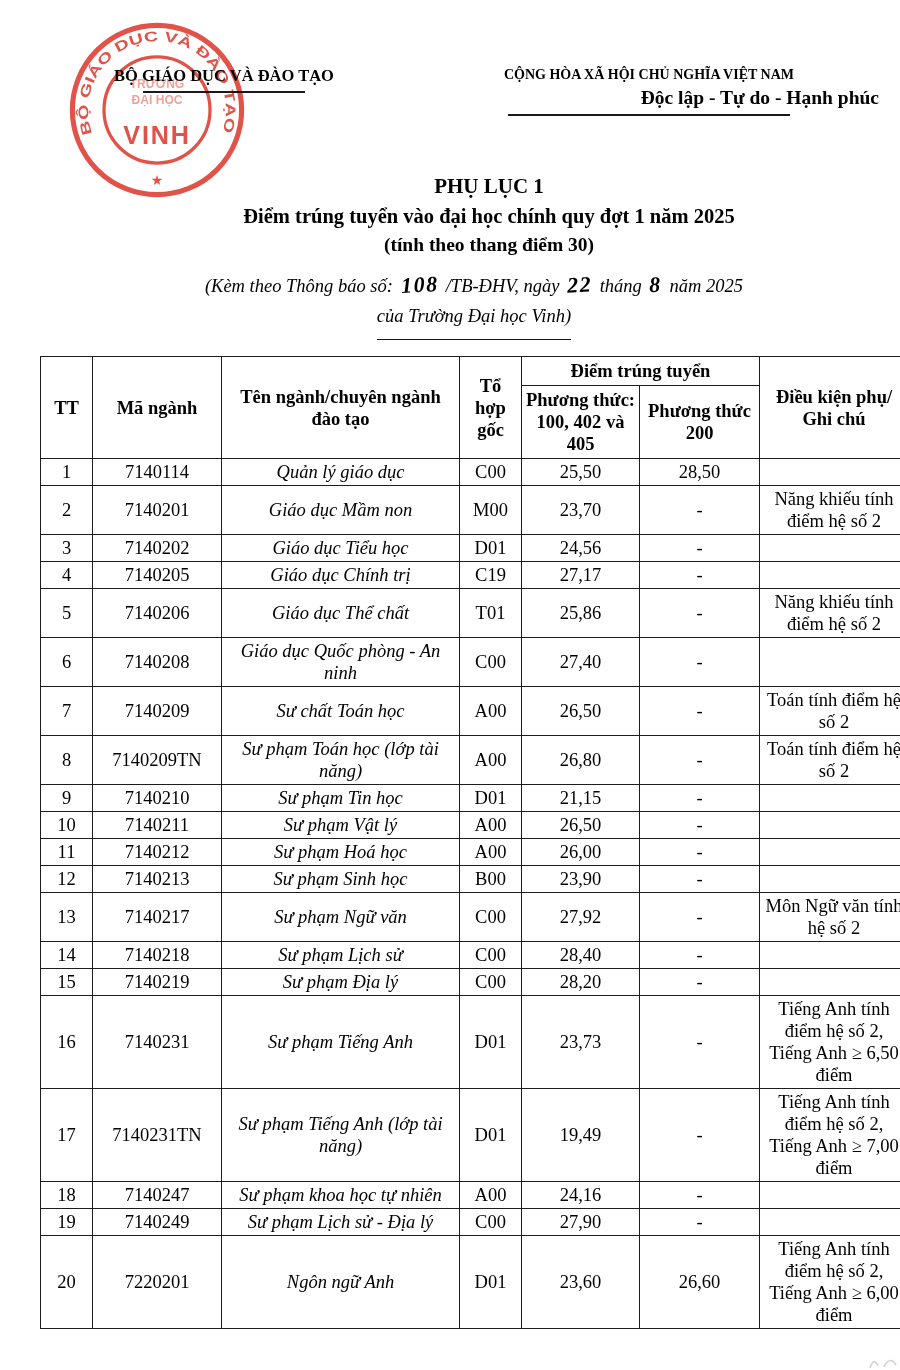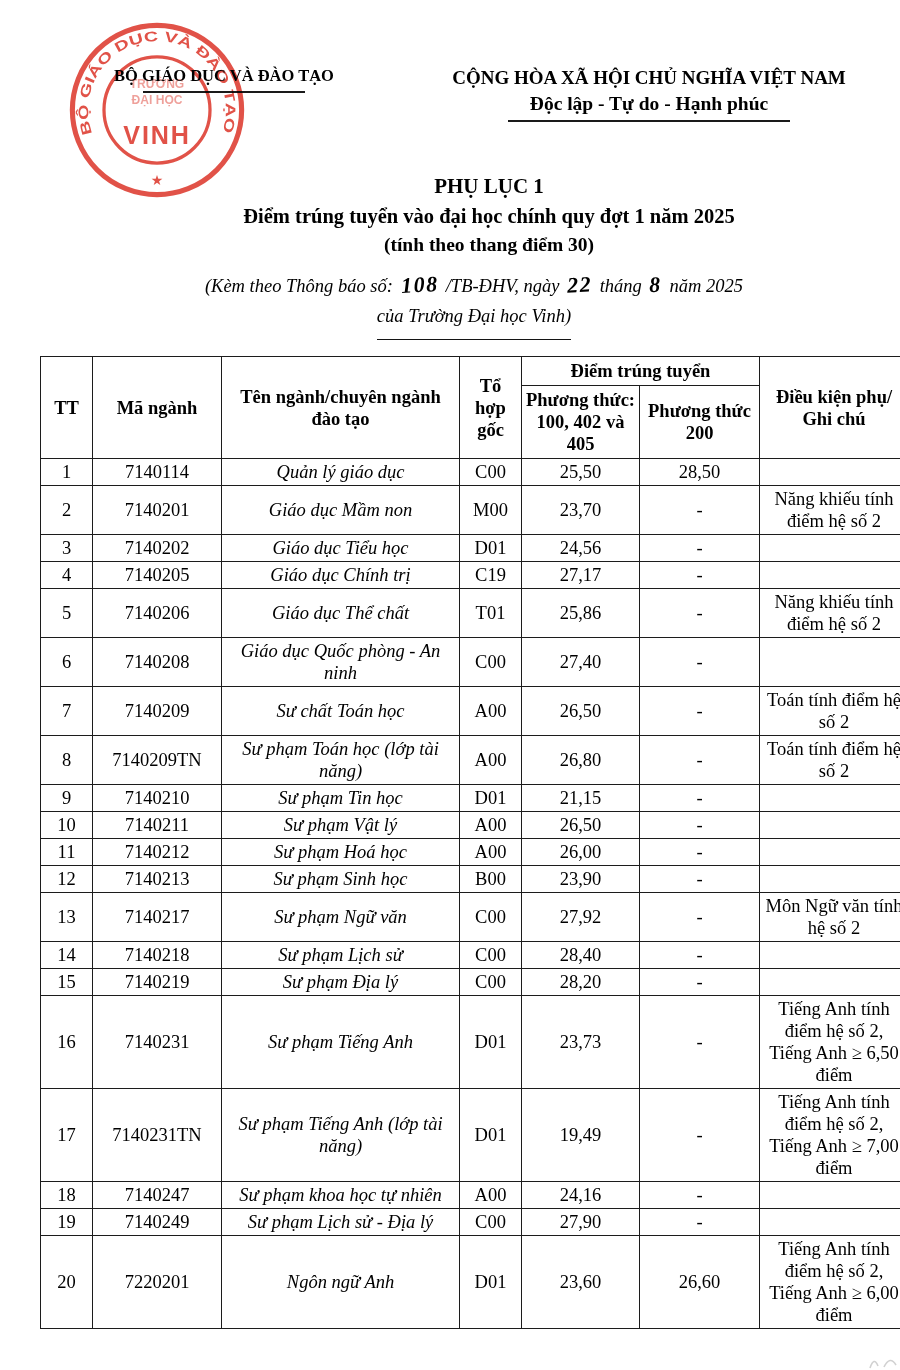--- a/index.html
+++ b/index.html
@@ -17,22 +17,22 @@
     position:absolute;left:52px;top:66px;width:296px;
     text-align:center;z-index:2;line-height:1.25;
   }
   .org-left .l1{font-size:16.5px;font-weight:bold;}
   .org-left .l2{font-size:18px;font-weight:bold;letter-spacing:.2px;}
   .org-left .rule{width:162px;height:2px;background:#1a1a1a;margin:4px auto 0;}
   .gov-right{
     position:absolute;left:395px;top:66px;width:460px;
     text-align:center;z-index:2;line-height:1.25;
   }
-  .gov-right .l1{font-size:19px;font-weight:bold;}
-  .gov-right .l2{font-size:19.5px;font-weight:bold;margin-top:2px;}
+  .gov-right .l1{font-size:14px;font-weight:bold;}
+  .gov-right .l2{font-size:19.5px;font-weight:bold;margin-top:2px;text-align:right;}
   .gov-right .rule{width:282px;height:2px;background:#1a1a1a;margin:4px auto 0;}
   
   .seal{
     position:absolute;left:40px;top:16px;width:186px;height:188px;
     z-index:3;opacity:.88;mix-blend-mode:multiply;pointer-events:none;
   }
   .seal svg{width:100%;height:100%;}
   .seal text{font-family:"Liberation Sans","DejaVu Sans",sans-serif;font-weight:bold;}
   
   .title-block{

